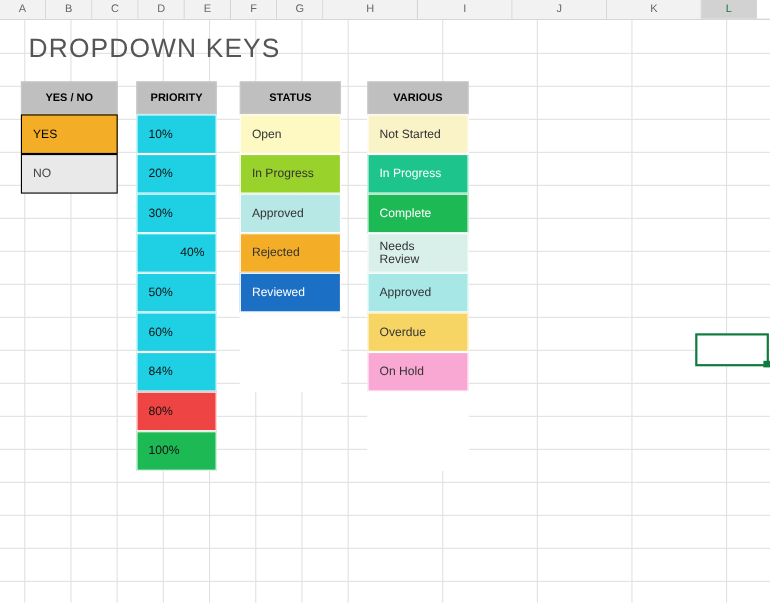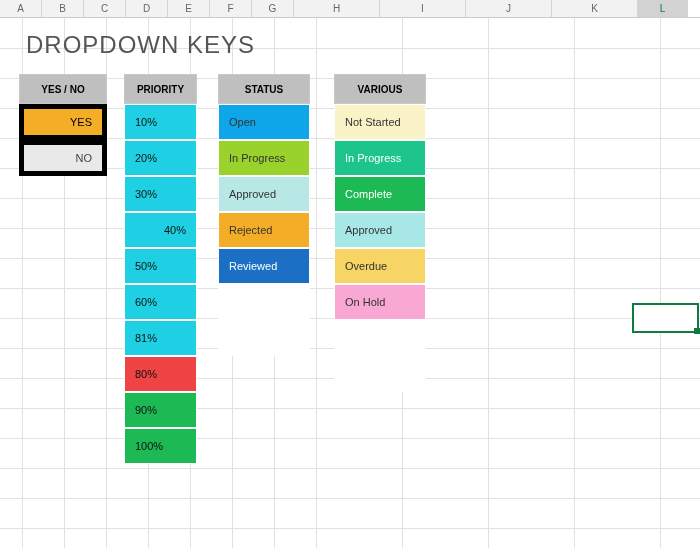--- a/index.html
+++ b/index.html
@@ -9,21 +9,21 @@
   .colhdr.active{background:#d2d2d2;color:#0f7b3f}
   .grid{position:absolute;top:18px;left:0;right:0;bottom:0}
   .gline{position:absolute;background:#e1e1e1}
   .gv{top:0;bottom:0;width:1px}
   .gh{left:0;right:0;height:1px}
   .title{position:absolute;top:31px;left:26px;font-size:24px;font-weight:300;color:#555;letter-spacing:1px}
   .col{position:absolute;top:74px;display:flex;flex-direction:column}
   .hdr{background:#bfbfbf;color:#000;font-weight:bold;font-size:10px;height:30px;line-height:30px;text-align:center;border:1px solid #c8c8c8}
   .cell{height:36px;display:flex;align-items:center;padding:0 10px;font-size:11px;border:1px solid #fff}
   .c-yesno{left:19px;width:88px}
-  .c-yesno .cell{justify-content:flex-end;border:5px solid #000000}
+  .c-yesno .cell{justify-content:flex-start;border:1px solid #000000}
   .c-pri{left:124px;width:73px}
   .c-sta{left:218px;width:92px}
   .c-var{left:334px;width:92px}
   .selcell{position:absolute;top:303px;left:632px;width:67px;height:30px;border:2px solid #0f7b3f;background:#fff}
   .selcell:after{content:"";position:absolute;right:-3px;bottom:-3px;width:6px;height:6px;background:#0f7b3f}
 </style>
 </head>
 <body>
 
 <div class="colhdrs" id="colhdrs">
@@ -96,35 +96,32 @@
     <div class="cell" style="background: rgb(31, 208, 228); color: rgb(17, 17, 17); justify-content: flex-end;">
       <span>40%</span>
     </div>
     <div class="cell" style="background: rgb(31, 208, 228); color: rgb(17, 17, 17);">
       <span>50%</span>
     </div>
     <div class="cell" style="background: rgb(31, 208, 228); color: rgb(17, 17, 17);">
       <span>60%</span>
     </div>
     <div class="cell" style="background: rgb(31, 208, 228); color: rgb(17, 17, 17);">
-      <span>81%</span>
+      <span>84%</span>
     </div>
     <div class="cell" style="background: #ef4444; color: rgb(17, 17, 17);">
       <span>80%</span>
-    </div>
-    <div class="cell" style="background: rgb(29, 185, 84); color: rgb(17, 17, 17);">
-      <span>90%</span>
     </div>
     <div class="cell" style="background: rgb(29, 185, 84); color: rgb(17, 17, 17);">
       <span>100%</span>
     </div>
   </div>
 <div class="col c-sta" id="col-sta">
   <div class="hdr">STATUS</div>
-<div class="cell" style="background: #0ea5e9; color: rgb(51, 51, 51);">
+<div class="cell" style="background: #fef9c3; color: rgb(51, 51, 51);">
       <span>Open</span>
     </div>
     <div class="cell" style="background: rgb(153, 210, 42); color: rgb(51, 51, 51);">
       <span>In Progress</span>
     </div>
     <div class="cell" style="background: rgb(183, 232, 230); color: rgb(51, 51, 51);">
       <span>Approved</span>
     </div>
     <div class="cell" style="background: rgb(244, 173, 39); color: rgb(51, 51, 51);">
       <span>Rejected</span>
@@ -143,20 +140,23 @@
   <div class="hdr">VARIOUS</div>
 <div class="cell" style="background: rgb(250, 243, 200); color: rgb(51, 51, 51);">
       <span>Not Started</span>
     </div>
     <div class="cell" style="background: rgb(29, 196, 139); color: rgb(255, 255, 255);">
       <span>In Progress</span>
     </div>
     <div class="cell" style="background: rgb(29, 185, 84); color: rgb(255, 255, 255);">
       <span>Complete</span>
     </div>
+    <div class="cell" style="background: rgb(217, 239, 233); color: rgb(51, 51, 51);">
+      <span>Needs Review</span>
+    </div>
     <div class="cell" style="background: rgb(167, 232, 230); color: rgb(51, 51, 51);">
       <span>Approved</span>
     </div>
     <div class="cell" style="background: rgb(246, 213, 100); color: rgb(51, 51, 51);">
       <span>Overdue</span>
     </div>
     <div class="cell" style="background: #f9a8d4; color: rgb(51, 51, 51); align-items: center;">
       <span>On Hold</span>
     </div>
     <div class="cell" style="background: rgb(255, 255, 255); color: rgb(51, 51, 51);">

